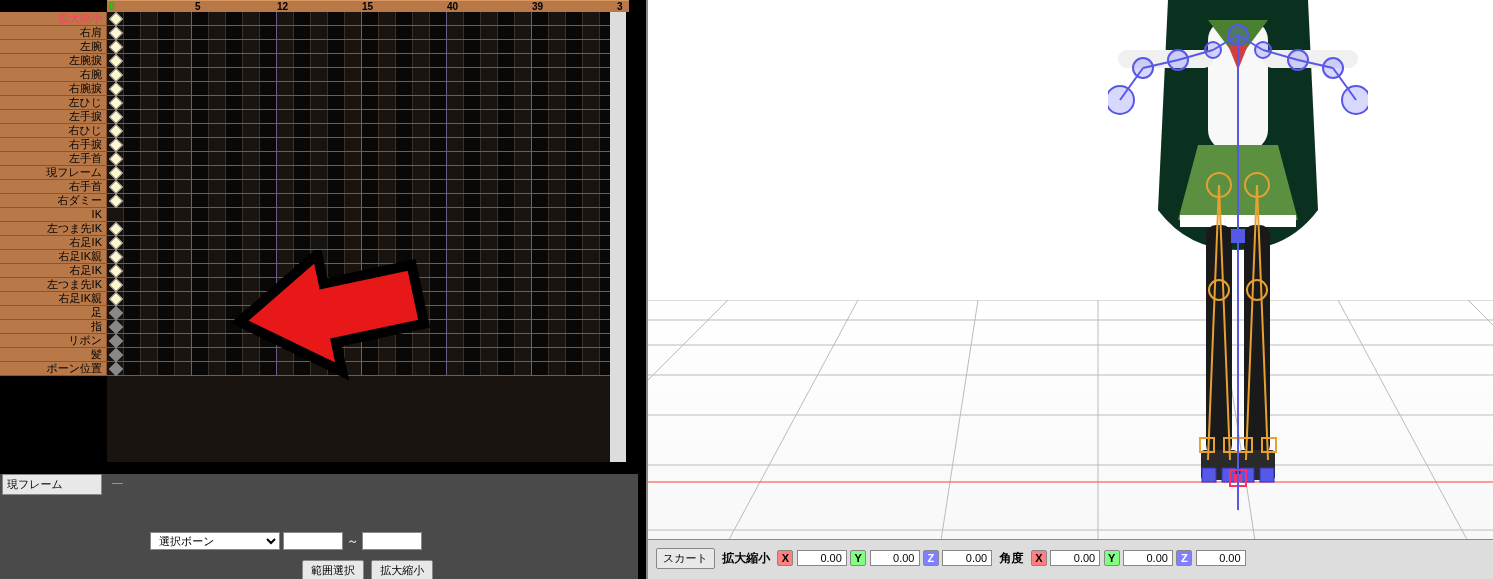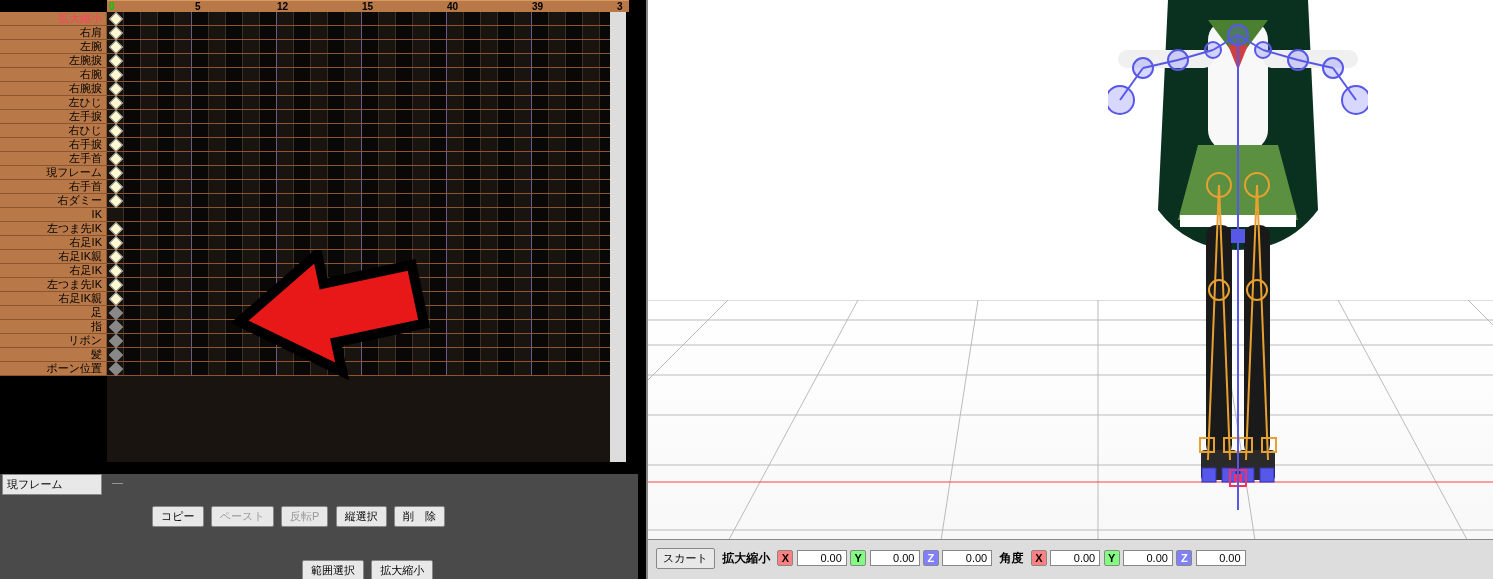--- a/index.html
+++ b/index.html
@@ -969,26 +969,27 @@
 
   <div class="scrollbar-v"></div>
 
   <svg class="arrow-annotation" width="220" height="150">
     <polygon points="20,55 110,5 110,35 200,35 200,95 110,95 110,125" fill="#e81818" stroke="#000" stroke-width="10" transform="rotate(-12 100 65)"></polygon>
   </svg>
 
   <div class="controls">
     <div class="current-frame">現フレーム</div>
     <div class="frame-display">—</div>
-    <div style="position:absolute;left:150px;top:30px;">
-      <span class="ctrl-btn">コピー</span>
-      <span class="ctrl-btn disabled">ペースト</span>
-      <span class="ctrl-btn disabled">反転P</span>
-      <span class="ctrl-btn">縦選択</span>
-      <span class="ctrl-btn">削　除</span>
+    <div style="position:absolute;left:150px;top:58px;">
+      <select class="ctrl-input" style="width:130px">
+        <option>選択ボーン</option>
+      </select>
+      <input class="ctrl-input" style="width: 60px;">
+      <span style="color:#fff">～</span>
+      <input class="ctrl-input" style="width: 60px;">
     </div>
     <div style="position:absolute;left:300px;top:84px;">
       <span class="ctrl-btn">範囲選択</span>
       <span class="ctrl-btn">拡大縮小</span>
     </div>
   </div>
 </div>
 
 <div class="right-panel">
   <div class="viewport">

